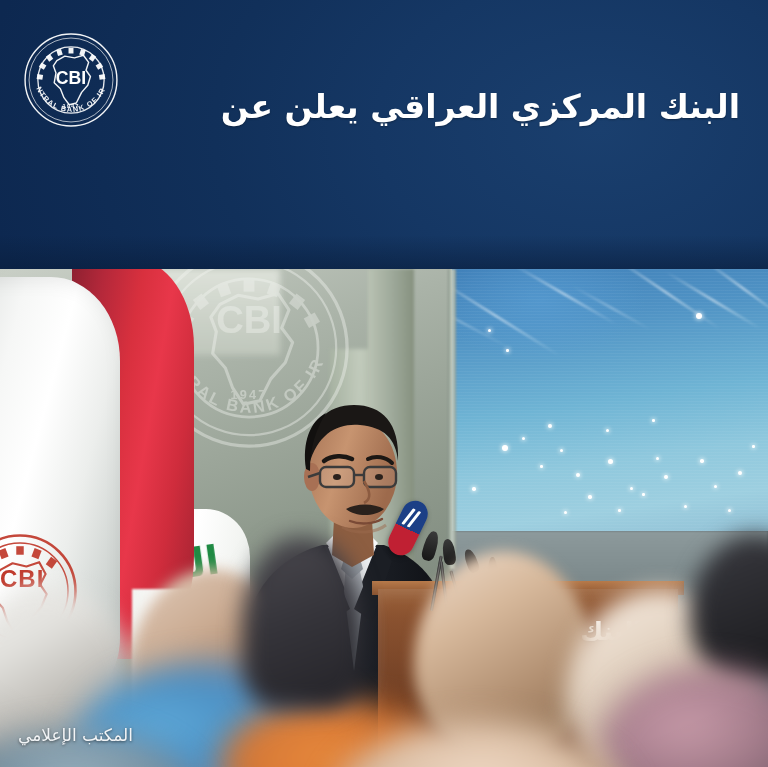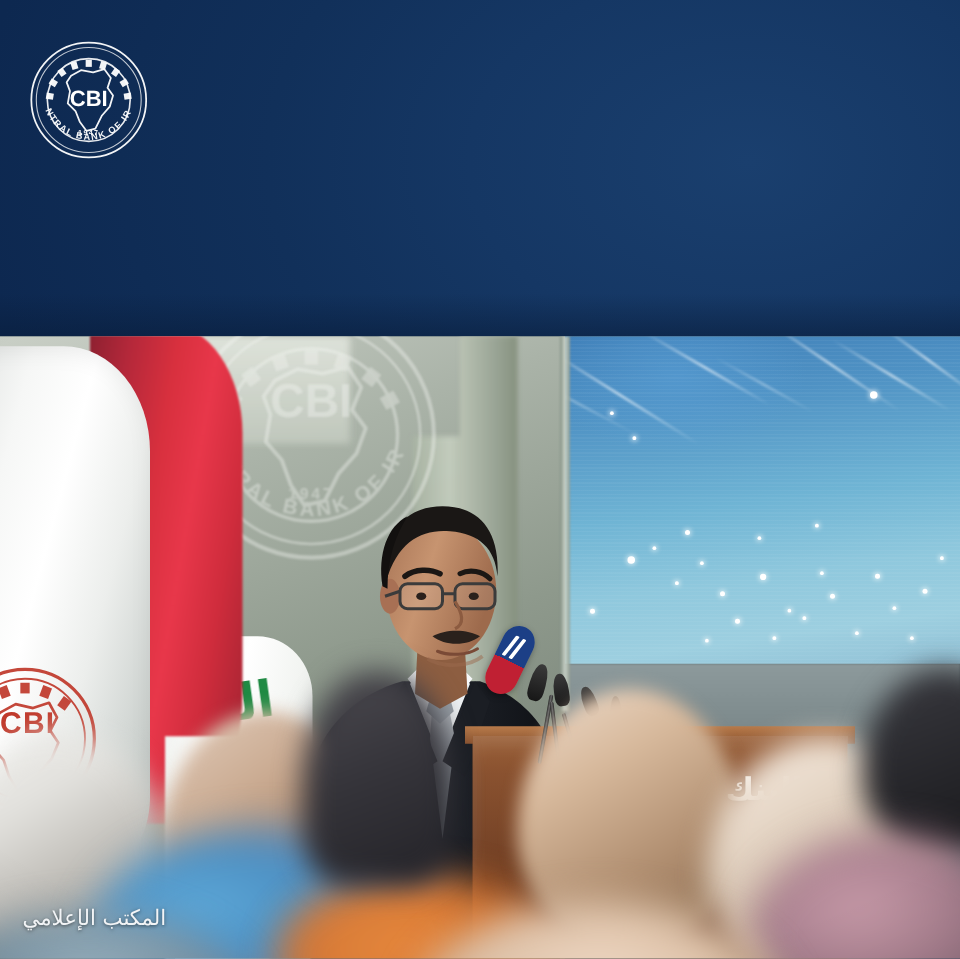--- a/index.html
+++ b/index.html
@@ -308,20 +308,21 @@
 
         <text x="60" y="92" text-anchor="middle" font-family="Liberation Sans, sans-serif" font-size="6.5" font-weight="700" letter-spacing="1.2" fill="#ffffff" opacity=".95">1947</text>
 
         <text font-family="Liberation Sans, sans-serif" font-size="8.3" font-weight="700" letter-spacing="1.3" fill="#ffffff" opacity=".95">
           <textPath href="#arcBot" startOffset="50%" text-anchor="middle">CENTRAL BANK OF IRAQ</textPath>
         </text>
       </svg>
     </div>
 
     <div id="headline">
+      <span class="ln ln1">البنك المركزي العراقي يعلن عن</span>
     </div>
   </div>
 
   <div id="photo">
 
     <div class="layer" id="wall-left"></div>
     <div class="layer" id="wall-band"></div>
     <div class="layer" id="door-frame"></div>
     <div class="layer" id="wall-pillar"></div>
 

